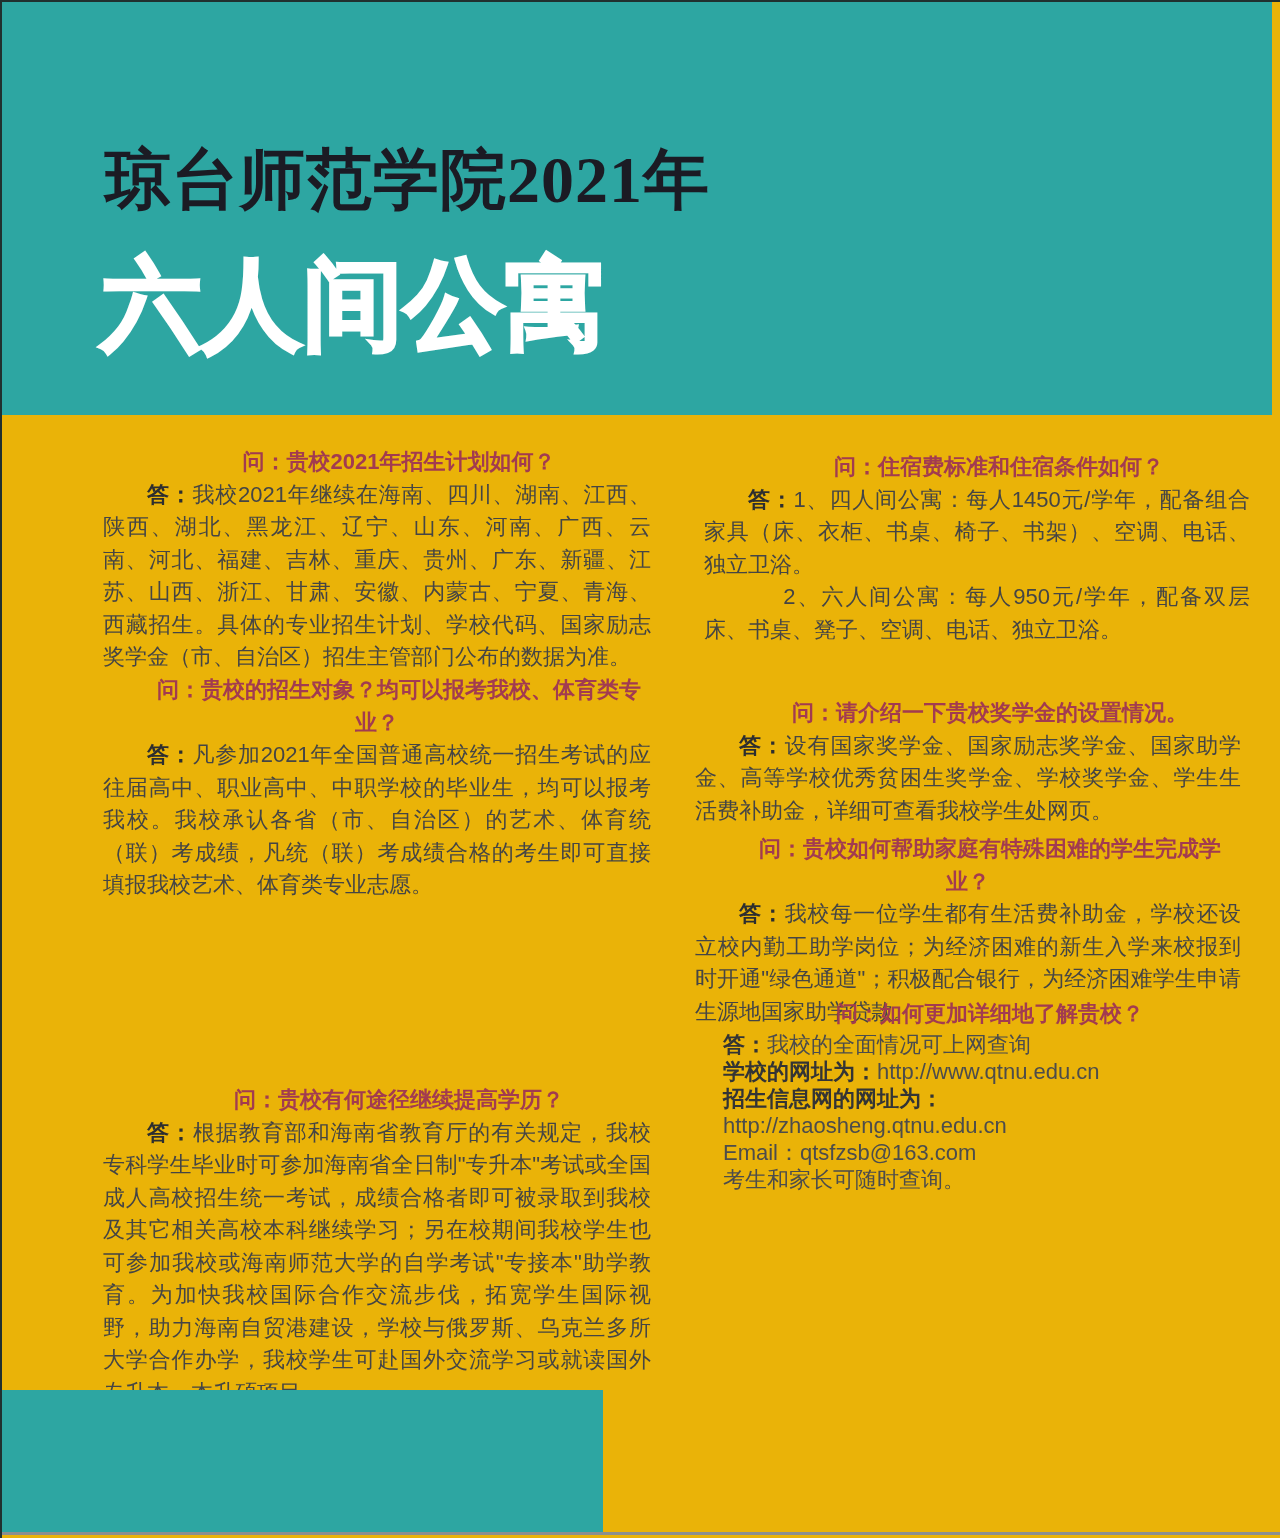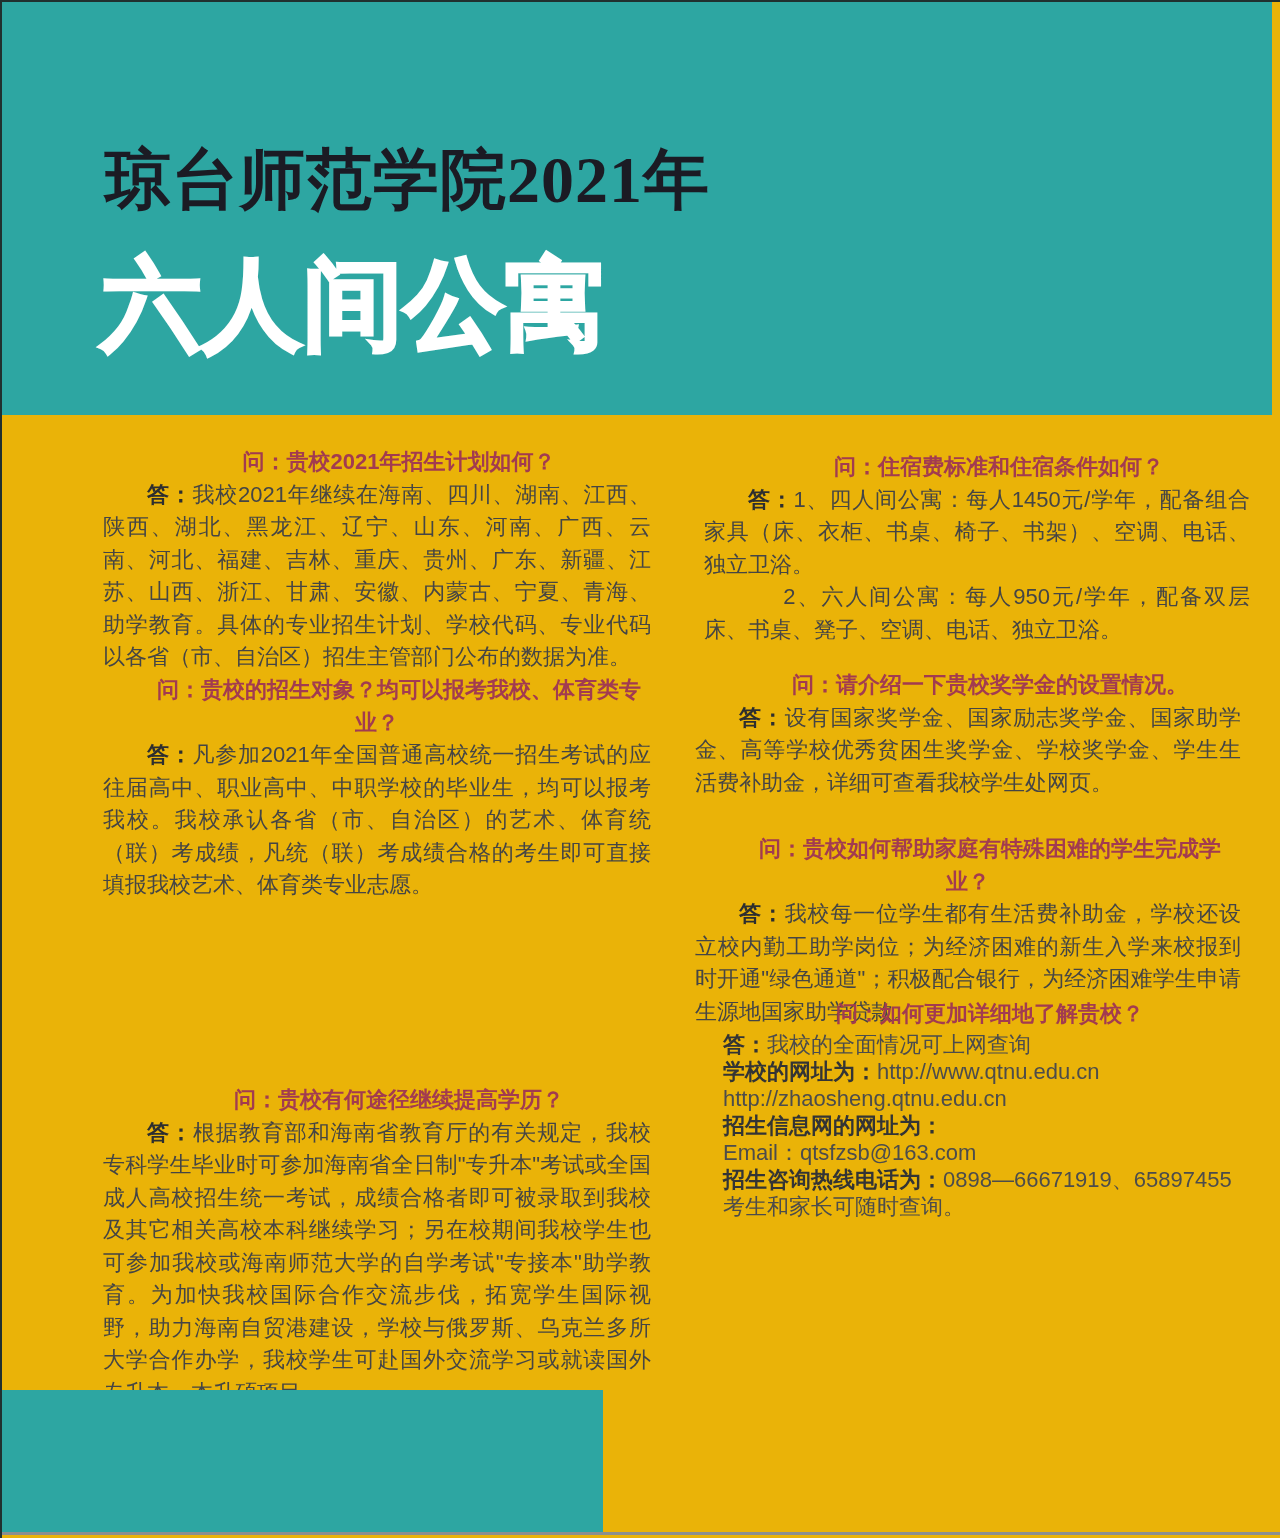--- a/index.html
+++ b/index.html
@@ -75,39 +75,39 @@
     line-height: 27px;
     text-indent: 0;
     color: #4c4c4c;
   }
   .qa .line b { color: #333435; font-weight: 700; }
   .l1 { left: 103px; top: 446px;  width: 548px; }
   .l2 { left: 103px; top: 674px;  width: 548px; }
   .l3 { left: 103px; top: 863px;  width: 548px; }
   .l4 { left: 103px; top: 1084px; width: 548px; }
   .r1 { left: 704px; top: 451px;  width: 546px; }
-  .r2 { left: 695px; top: 669px;  width: 546px; font-family: Liberation Serif, serif; }
+  .r2 { left: 695px; top: 697px;  width: 546px; font-family: Liberation Serif, serif; }
   .r3 { left: 695px; top: 833px;  width: 546px; }
   .r4 { left: 695px; top: 998px;  width: 546px; }
 </style>
 </head>
 <body>
 
 <div class="page">
 
   <div class="border-top"></div>
 
   <div class="header-band" style="background: rgb(45, 166, 162);">
     <div class="title1">琼台师范学院2021年</div>
     <div class="title2">六人间公寓</div>
   </div>
 
   <section class="qa l1">
     <p class="q">问：贵校2021年招生计划如何？</p>
-    <p class="a"><b>答：</b><span>我校2021年继续在海南、四川、湖南、江西、陕西、湖北、黑龙江、辽宁、山东、河南、广西、云南、河北、福建、吉林、重庆、贵州、广东、新疆、江苏、山西、浙江、甘肃、安徽、内蒙古、宁夏、青海、助学教育。具体的专业招生计划、学校代码、专业代码以各省（市、自治区）招生主管部门公布的数据为准。</span></p>
+    <p class="a"><b>答：</b><span>我校2021年继续在海南、四川、湖南、江西、陕西、湖北、黑龙江、辽宁、山东、河南、广西、云南、河北、福建、吉林、重庆、贵州、广东、新疆、江苏、山西、浙江、甘肃、安徽、内蒙古、宁夏、青海、西藏招生。具体的专业招生计划、学校代码、国家励志奖学金（市、自治区）招生主管部门公布的数据为准。</span></p>
   </section>
 
   <section class="qa l2">
     <p class="q">问：贵校的招生对象？均可以报考我校、体育类专业？</p>
     <p class="a"><b>答：</b><span>凡参加2021年全国普通高校统一招生考试的应往届高中、职业高中、中职学校的毕业生，均可以报考我校。我校承认各省（市、自治区）的艺术、体育统（联）考成绩，凡统（联）考成绩合格的考生即可直接填报我校艺术、体育类专业志愿。</span></p>
   </section>
 
 
   <section class="qa l4">
     <p class="q">问：贵校有何途径继续提高学历？</p>
@@ -128,24 +128,23 @@
   <section class="qa r3">
     <p class="q">问：贵校如何帮助家庭有特殊困难的学生完成学业？</p>
     <p class="a"><b>答：</b><span>我校每一位学生都有生活费补助金，学校还设立校内勤工助学岗位；为经济困难的新生入学来校报到时开通"绿色通道"；积极配合银行，为经济困难学生申请生源地国家助学贷款。</span></p>
   </section>
 
   <section class="qa r4">
     <p class="q">问：如何更加详细地了解贵校？</p>
     <div class="lines">
       <p class="line"><b>答：</b><span>我校的全面情况可上网查询</span></p>
       <p class="line"><b>学校的网址为：</b><span>http://www.qtnu.edu.cn</span></p>
+      <p class="line"><b>招生信息网的网址为：</b><span></span></p>
       <p class="line"><span>http://zhaosheng.qtnu.edu.cn</span></p>
-      <p class="line"><b>招生信息网的网址为：</b><span></span></p>
       <p class="line"><span>Email：qtsfzsb@163.com</span></p>
-      <p class="line"><b>招生咨询热线电话为：</b><span>0898—66671919、65897455</span></p>
       <p class="line"><span>考生和家长可随时查询。</span></p>
     </div>
   </section>
 
   <div class="footer-band" style="background: rgb(45, 166, 162);">
     
   </div>
 
   <div class="border-bottom"></div>
   <div class="border-left"></div>

